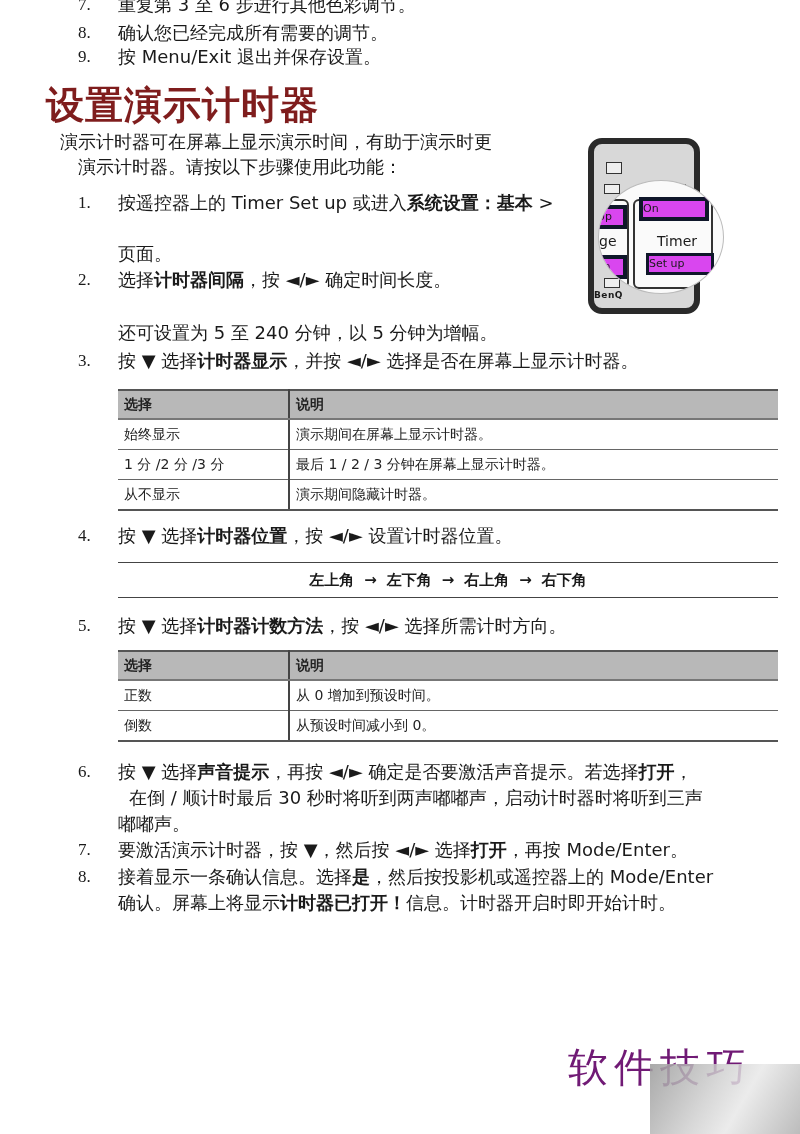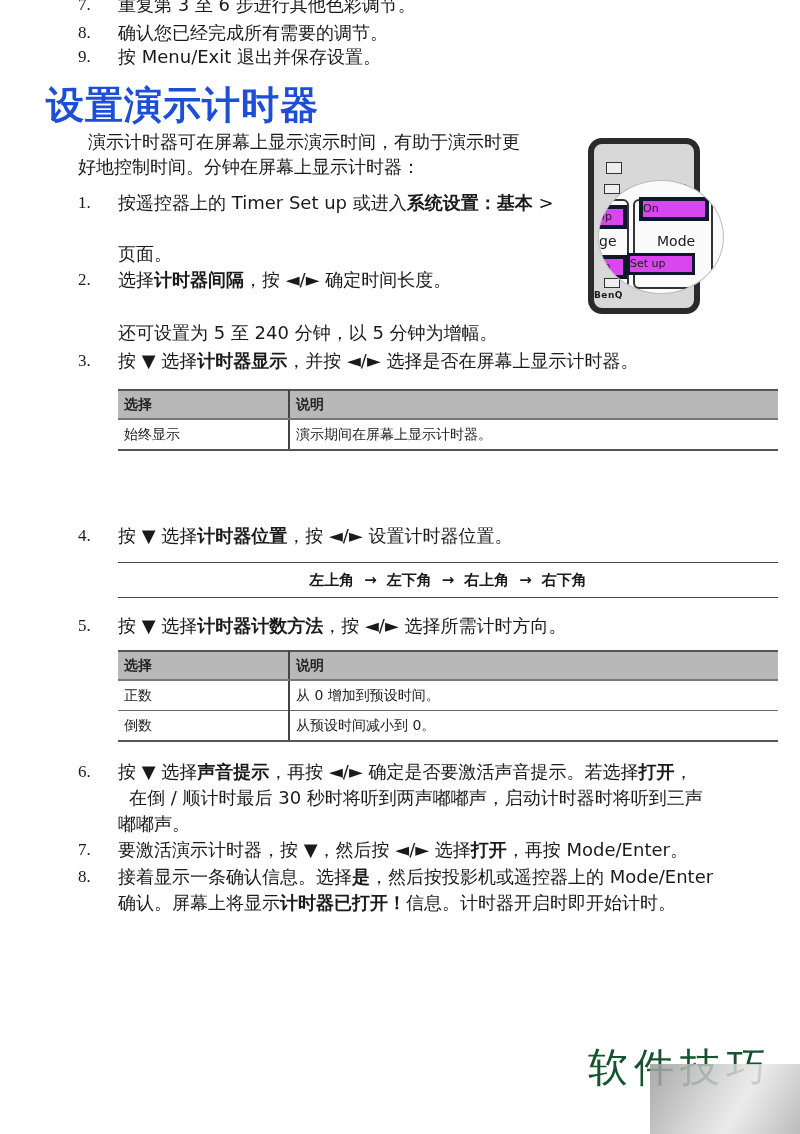--- a/index.html
+++ b/index.html
@@ -16,21 +16,21 @@
   .line .n {
     position: absolute; left: 0; width: 30px;
     font-family: "Liberation Serif", "DejaVu Serif", serif; font-size: 17px;
   }
   .line .t { position: absolute; left: 40px; }
   .b { font-weight: bold; }
 
   .title {
     position: absolute; left: 46px; top: 82px;
     font-size: 38px; font-weight: bold; line-height: 46px; letter-spacing: 1px;
-    color: #1d4ed8;
+    color: #7f1d1d;
   }
 
   table.opt {
     position: absolute; border-collapse: collapse;
     font-size: 14px; color: #222;
   }
   table.opt th {
     background: #b8b8b8; font-weight: bold; text-align: left;
     padding: 0 6px; height: 27px; border-top: 2px solid #555; border-bottom: 2px solid #777;
   }
@@ -70,21 +70,21 @@
     position: absolute; border: 2px solid #333; border-radius: 6px;
   }
   .magnifier .key {
     position: absolute; border: 4px solid #0f172a; background: #d946ef;
     font-size: 11px; text-align: left; line-height: 16px;
   }
   .magnifier .lbl { position: absolute; font-size: 14px; }
 
   .watermark {
     position: absolute; left: 568px; top: 1040px;
-    font-size: 40px; color: #14532d; letter-spacing: 6px; margin-left: 20px;
+    font-size: 40px; color: #701a75; letter-spacing: 6px;
   }
   .blur-block {
     position: absolute; left: 650px; top: 1064px; width: 150px; height: 70px;
     background: linear-gradient(120deg, #9a9a9a 0%, #d0d0d0 40%, #e8e8e8 60%, #b0b0b0 100%);
     opacity: 0.85;
   }
 </style>
 </head>
 <body>
 
@@ -98,22 +98,22 @@
     <span class="n">8.</span>
     <span class="t">确认您已经完成所有需要的调节。</span>
   </div>
   <div class="line" style="left:78px; top:46px;">
     <span class="n">9.</span>
     <span class="t">按 Menu/Exit 退出并保存设置。</span>
   </div>
 
   <div class="title">设置演示计时器</div>
 
-  <div class="line" style="left:88px; top:131px;">演示计时器可在屏幕上显示演示时间，有助于演示时更</div>
-  <div class="line" style="left:78px; top:156px;">好地控制时间。分钟在屏幕上显示计时器：</div>
+  <div class="line" style="left:60px; top:131px;">演示计时器可在屏幕上显示演示时间，有助于演示时更</div>
+  <div class="line" style="left:78px; top:156px;">演示计时器。请按以下步骤使用此功能：</div>
 
   <div class="line" style="left:78px; top:192px;">
     <span class="n">1.</span>
     <span class="t">
       <span>按遥控器上的 Timer Set up 或进入</span><span class="b">系统设置：基本</span><span> &gt;</span>
     </span>
   </div>
   <div class="line" style="left:118px; top:243px;">页面。</div>
 
   <div class="line" style="left:78px; top:269px;">
@@ -135,20 +135,28 @@
     <thead>
       <tr>
         <th>选择</th>
         <th>说明</th>
       </tr>
     </thead>
     <tbody>
       <tr>
         <td>始终显示</td>
         <td>演示期间在屏幕上显示计时器。</td>
+      </tr>
+      <tr>
+        <td>1 分 /2 分 /3 分</td>
+        <td>最后 1 / 2 / 3 分钟在屏幕上显示计时器。</td>
+      </tr>
+      <tr>
+        <td>从不显示</td>
+        <td>演示期间隐藏计时器。</td>
       </tr>
     </tbody>
   </table>
 
   <div class="line" style="left:78px; top:525px;">
     <span class="n">4.</span>
     <span class="t">
       <span>按 ▼ 选择</span><span class="b">计时器位置</span><span>，按 ◄/► 设置计时器位置。</span>
     </span>
   </div>
@@ -222,19 +230,19 @@
     <div class="small-btn" style="left:10px; top:134px; width:14px;"></div>
     <div class="brand">BenQ</div>
   </div>
   <div class="magnifier">
     <div class="frame" style="left:-8px; top:18px; width:34px; height:86px;"></div>
     <div class="key" style="left:-6px; top:24px; width:26px;">Up</div>
     <div class="lbl" style="left:0px; top:52px;">ge</div>
     <div class="key" style="left:-6px; top:74px; width:26px;">yn</div>
     <div class="frame" style="left:34px; top:18px; width:76px; height:86px;"></div>
     <div class="key" style="left:40px; top:16px; width:62px;">On</div>
-    <div class="lbl" style="left:58px; top:52px;">Mode</div>
-    <div class="key" style="left:28px; top:72px; width:62px; border-width:3px;">Set up</div>
+    <div class="lbl" style="left:58px; top:52px;">Timer</div>
+    <div class="key" style="left:47px; top:72px; width:62px; border-width:3px;">Set up</div>
   </div>
 
   <div class="watermark">软件技巧</div>
   <div class="blur-block"></div>
 </div>
 
 </body></html>

